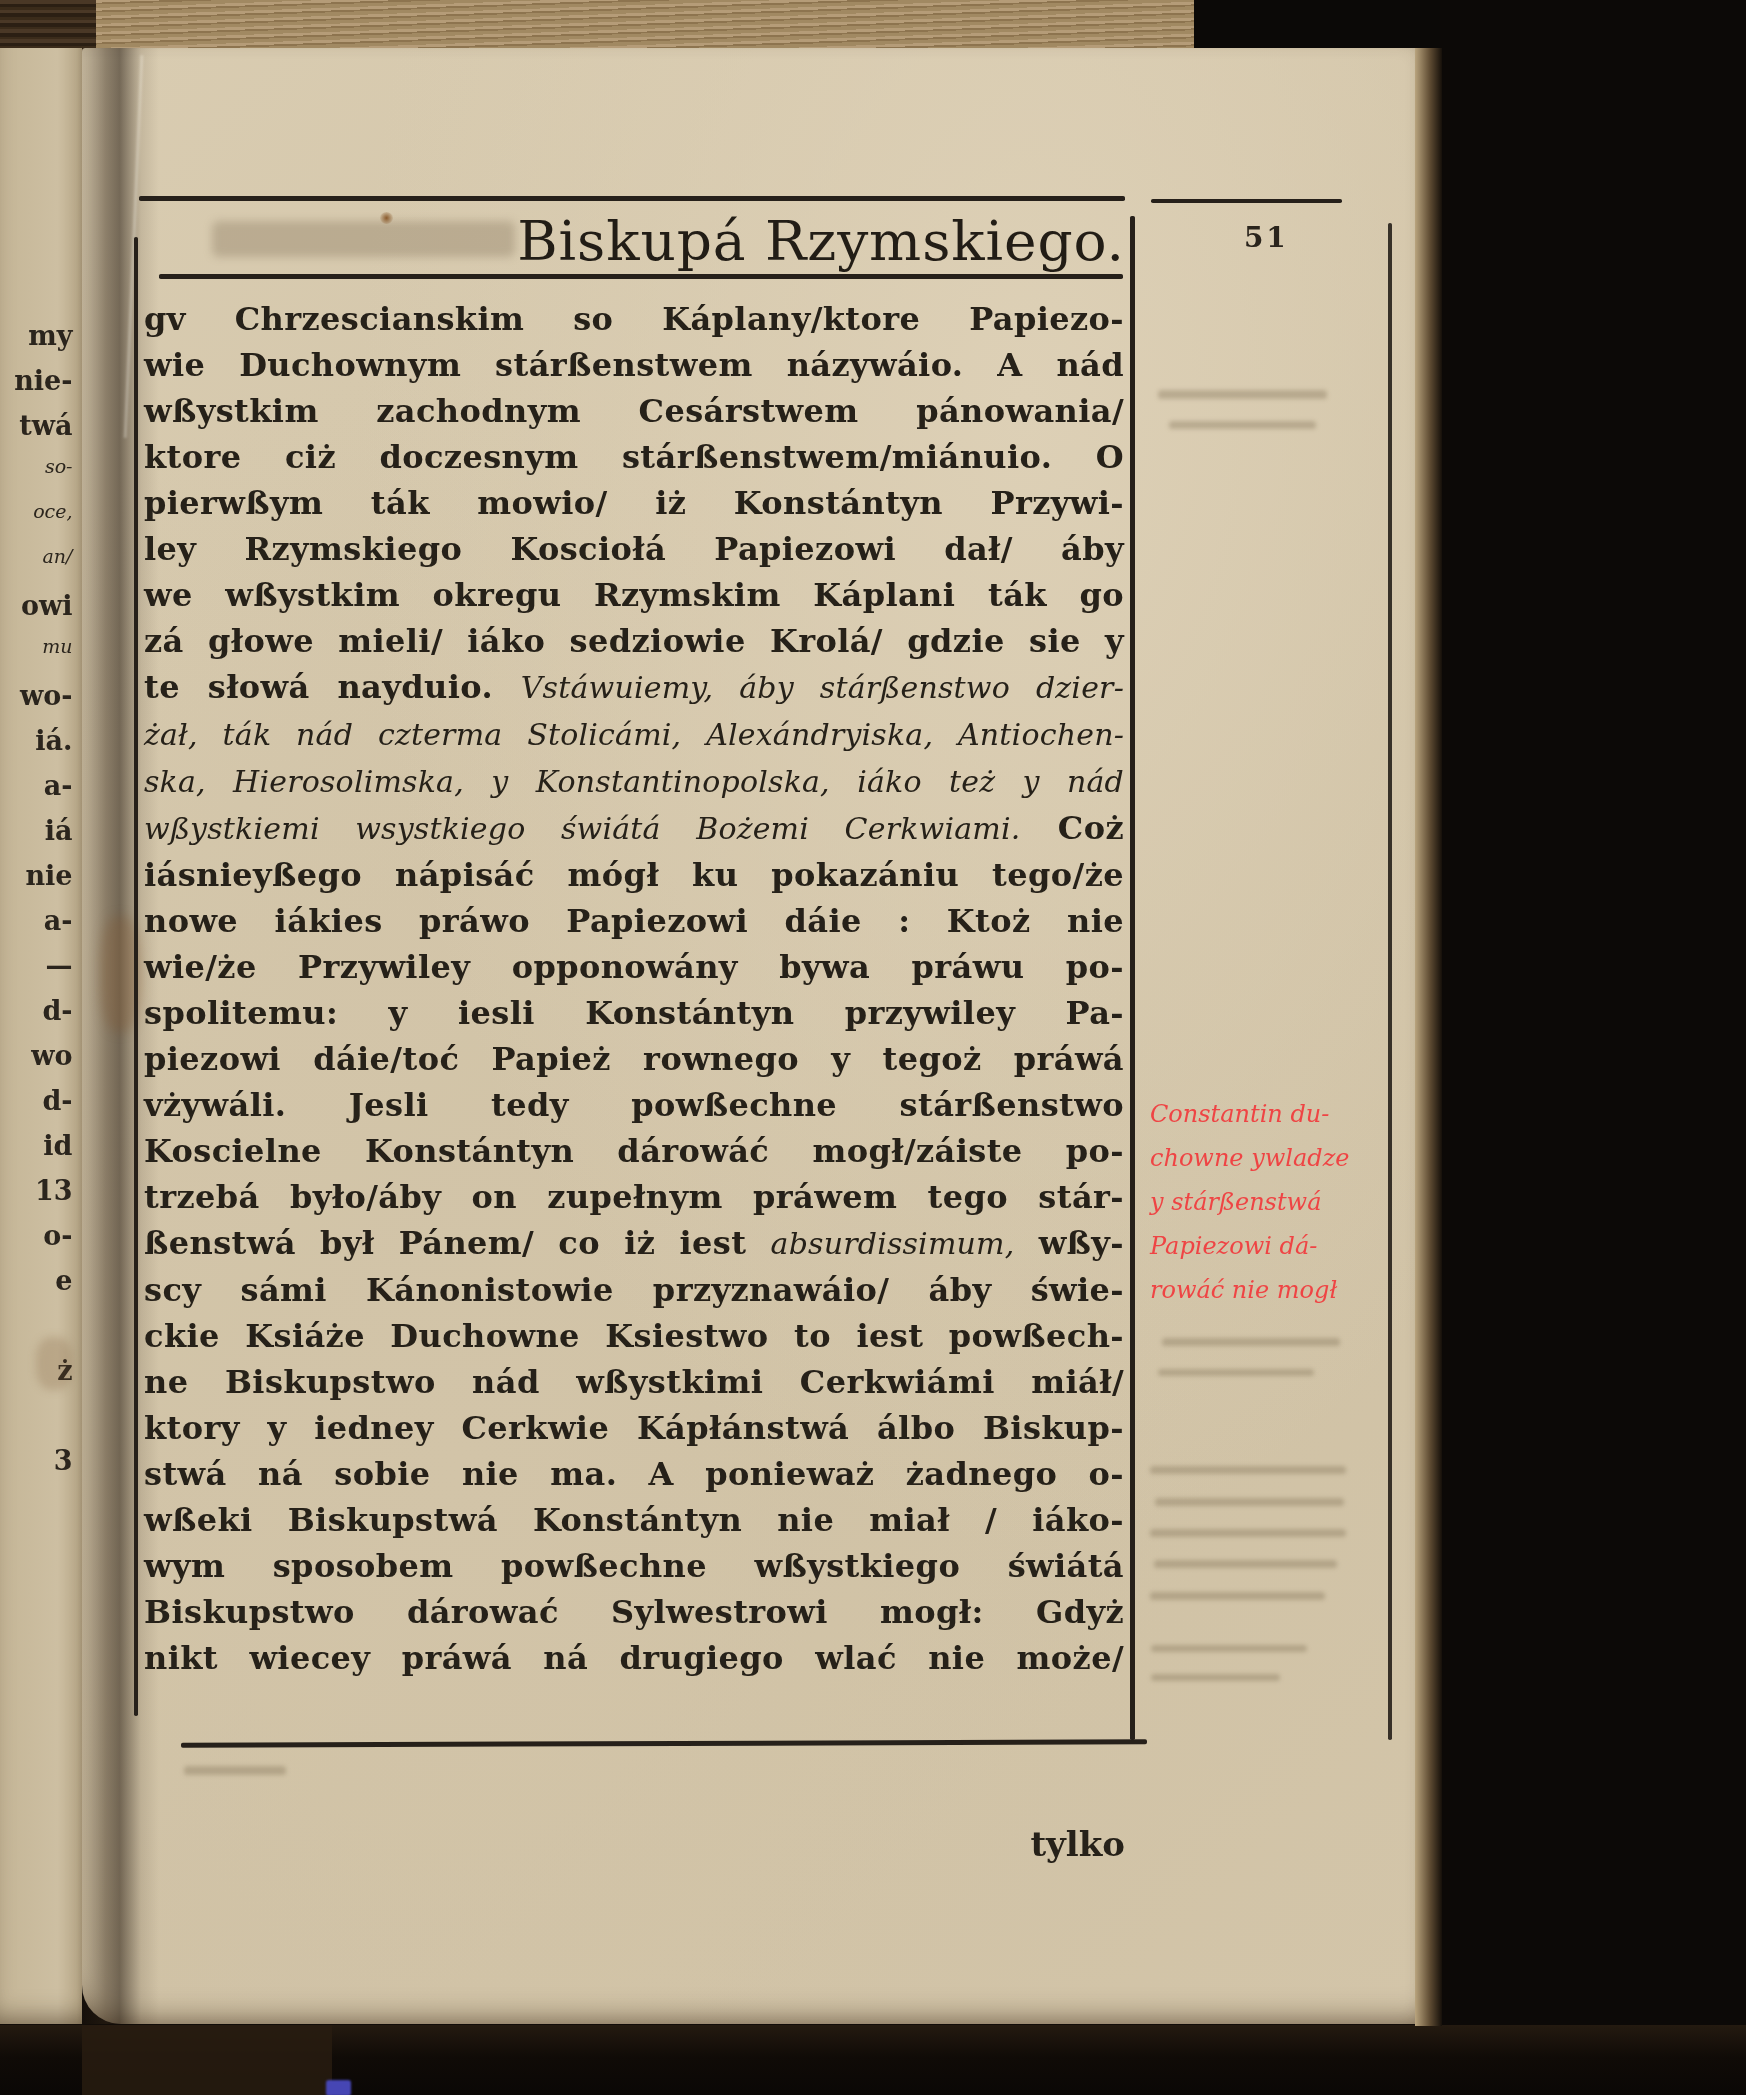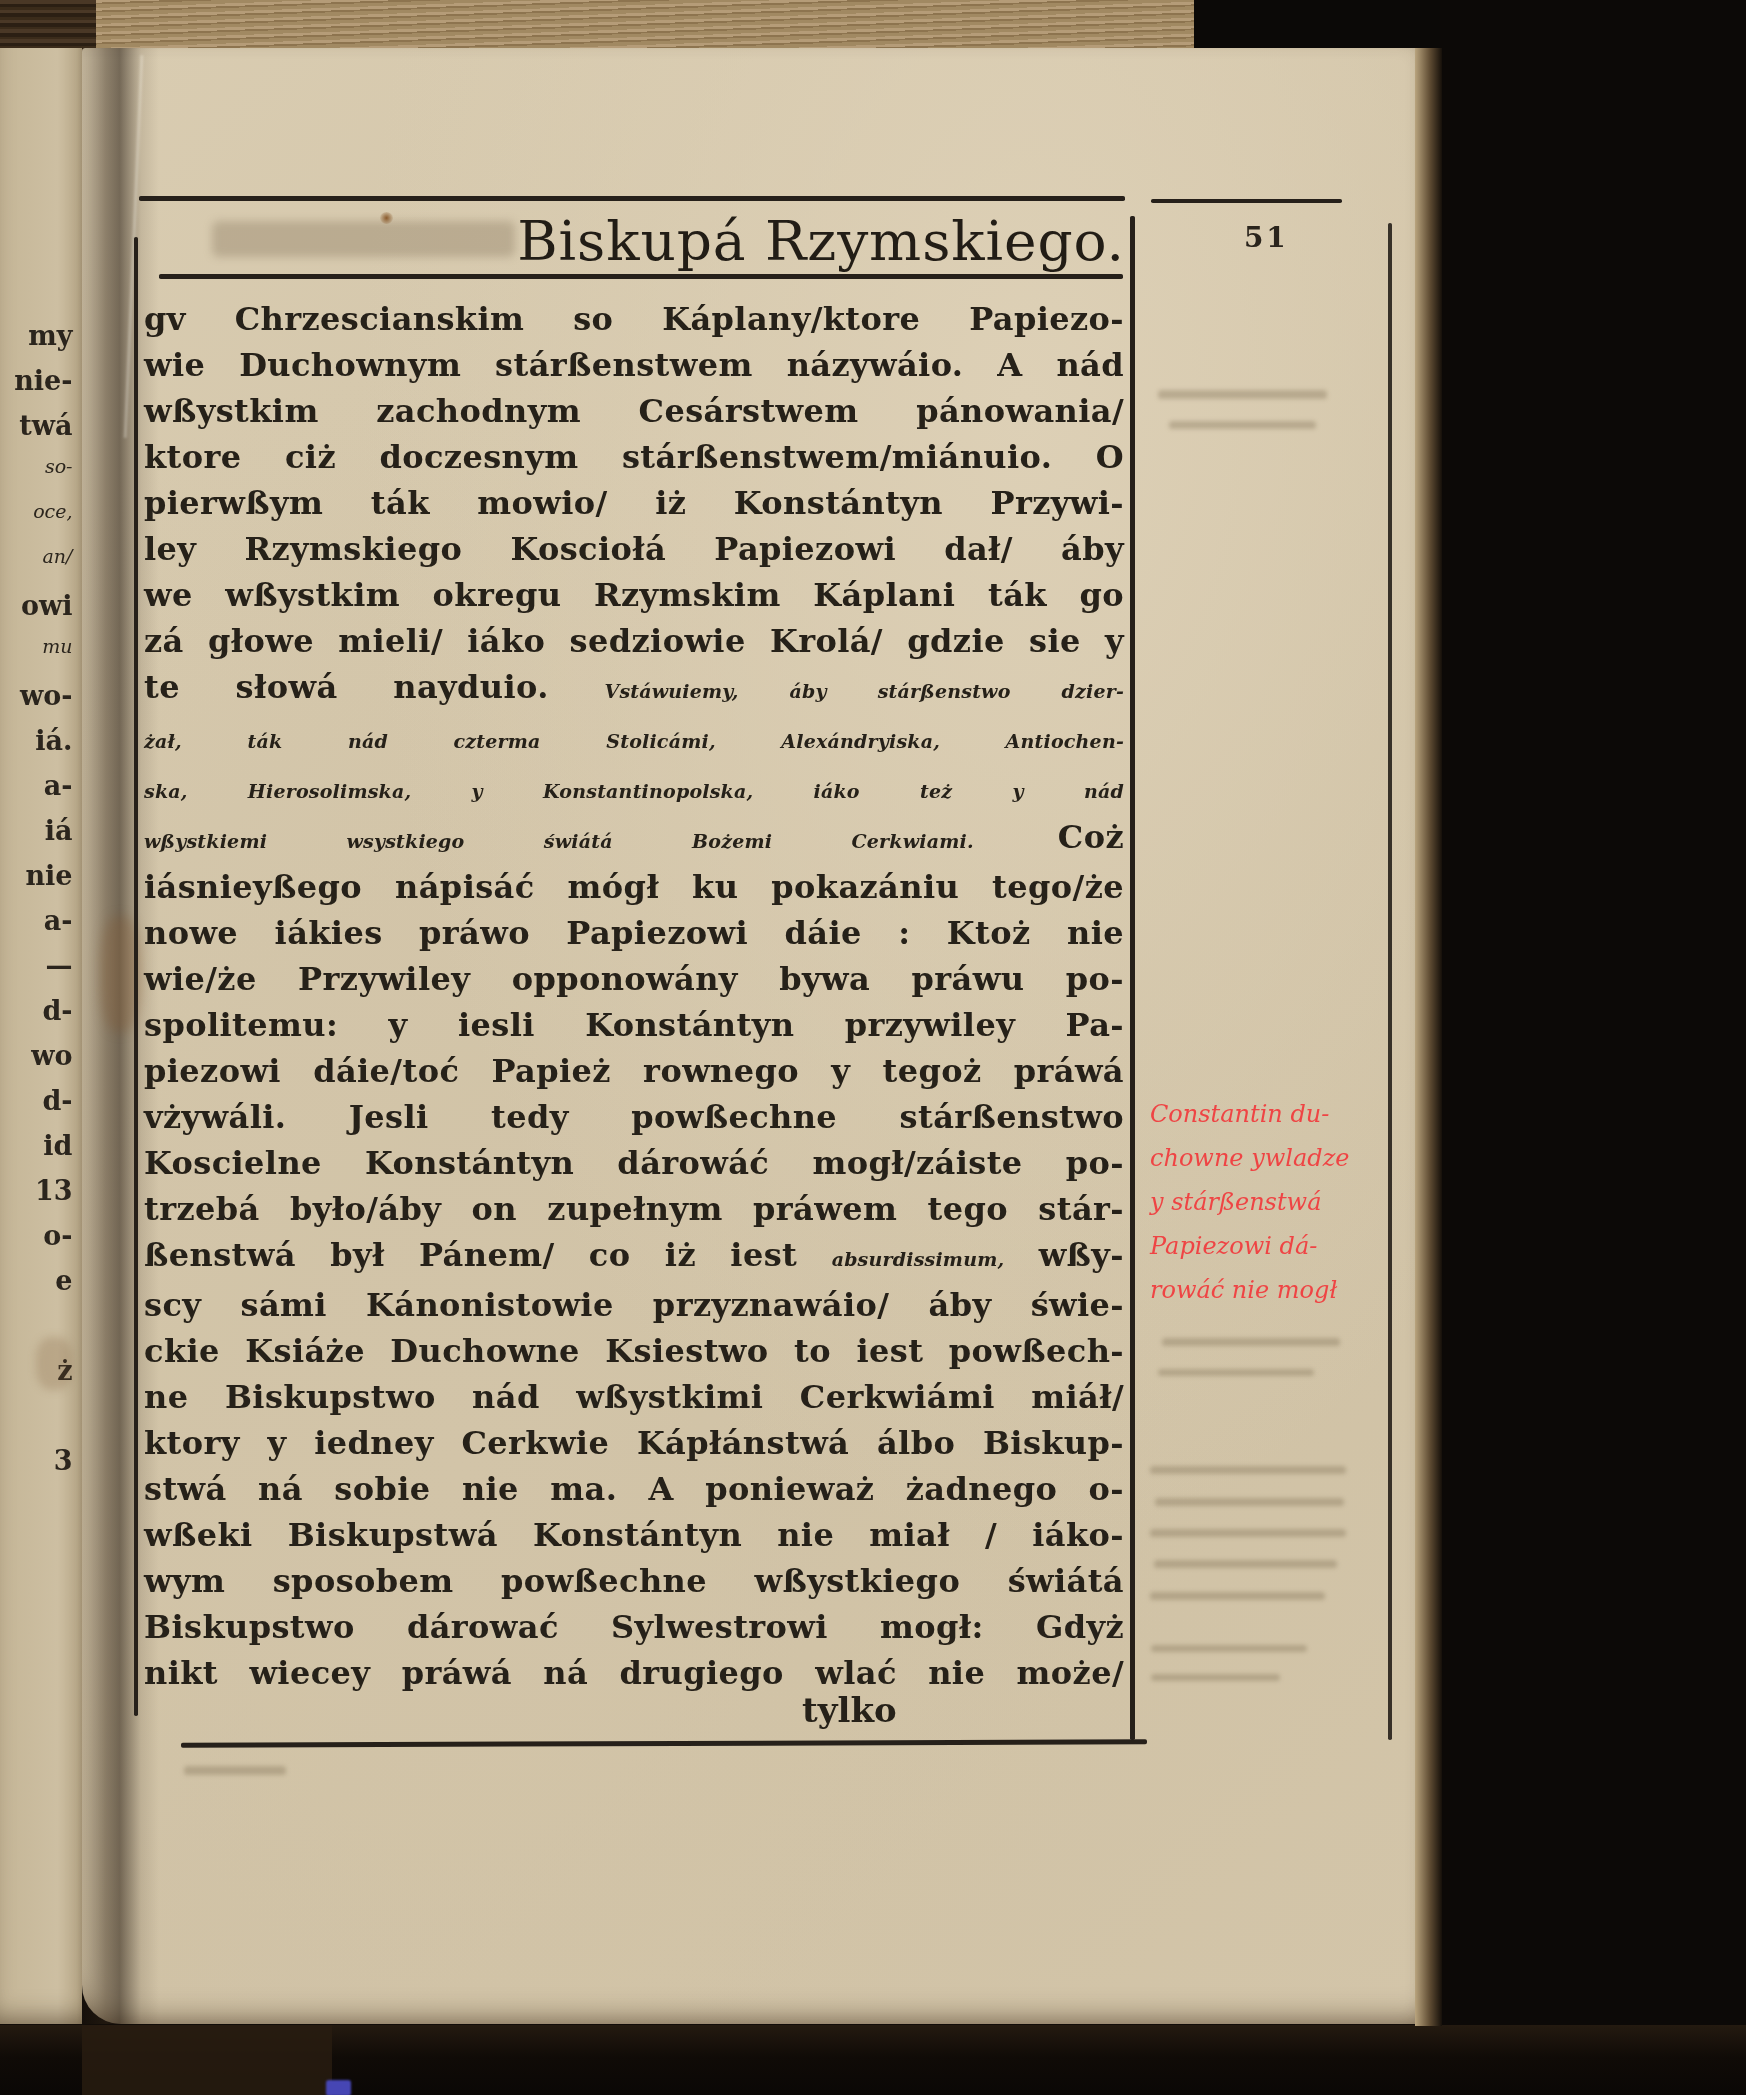--- a/index.html
+++ b/index.html
@@ -51,22 +51,22 @@
 
   
   .header-title{position:absolute;left:141px;top:209px;width:984px;height:64px;z-index:9;
     font-size:55px;font-weight:400;text-align:right;padding-left:151px;box-sizing:border-box;
     letter-spacing:0.9px;color:#221d16;}
   .page-number{position:absolute;left:1244px;top:221px;z-index:9;
     font-size:28px;font-weight:700;letter-spacing:2.7px;color:#2a241c;}
   .body-text{position:absolute;left:144px;top:296px;width:980px;z-index:9;
     font-size:32px;font-weight:700;line-height:46px;letter-spacing:0.4px;word-spacing:1.8px;color:#262119;}
   .tline{text-align:justify;text-align-last:justify;white-space:nowrap;overflow:visible;}
-  .tline .it{font-style:italic;font-weight:700;font-size:19px;letter-spacing:0.2px;}
-  .catchword{position:absolute;left:802px;top:1690px;width:323px;z-index:9;text-align:left;
+  .tline .it{font-style:italic;font-weight:400;font-size:30px;letter-spacing:0.2px;}
+  .catchword{position:absolute;left:802px;top:1824px;width:323px;z-index:9;text-align:right;
     font-size:34px;font-weight:700;color:#262119;}
   .marginal-note{position:absolute;left:1150px;top:1092px;width:241px;z-index:9;
     font-size:24px;font-style:italic;font-weight:500;line-height:44px;color:#ef4444;}
   .left-frags{position:absolute;left:0;top:264px;width:77px;z-index:4;
     font-size:27px;font-weight:700;color:#2b251d;margin-top:8px;}
   .left-frags .frag{height:45px;text-align:right;padding-right:4.5px;}
   .left-frags .frag.it{font-style:italic;font-weight:500;font-size:19px;}
 
   
   .ghost{position:absolute;background:rgba(115,98,70,.32);filter:blur(2.2px);z-index:3;border-radius:3.6px;}

